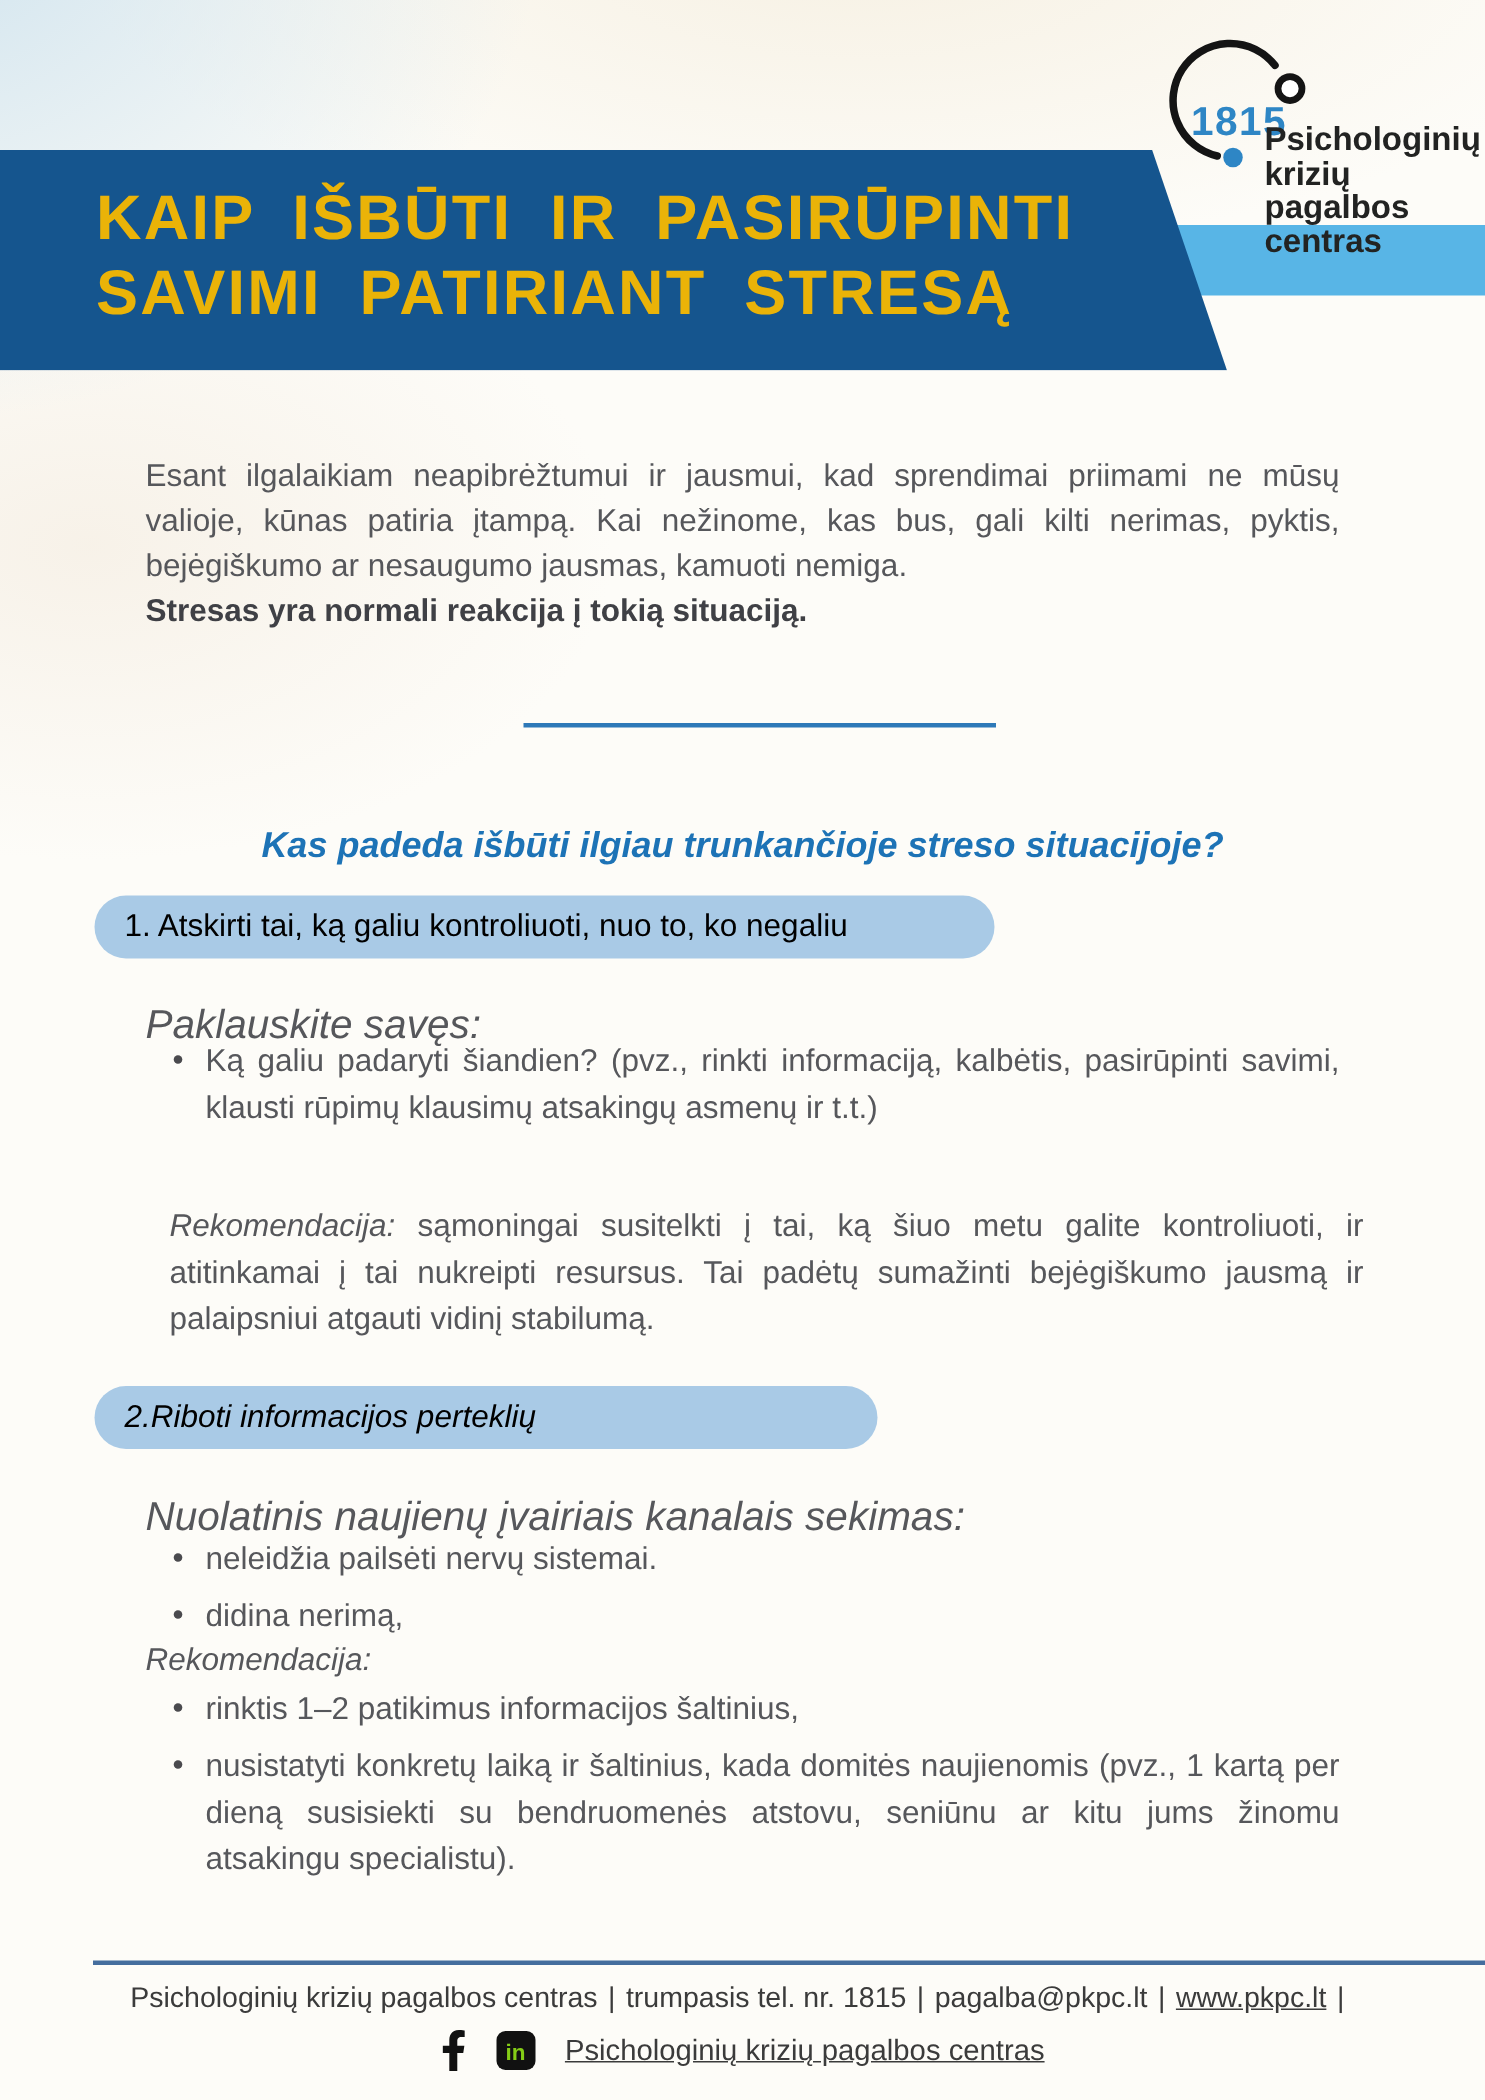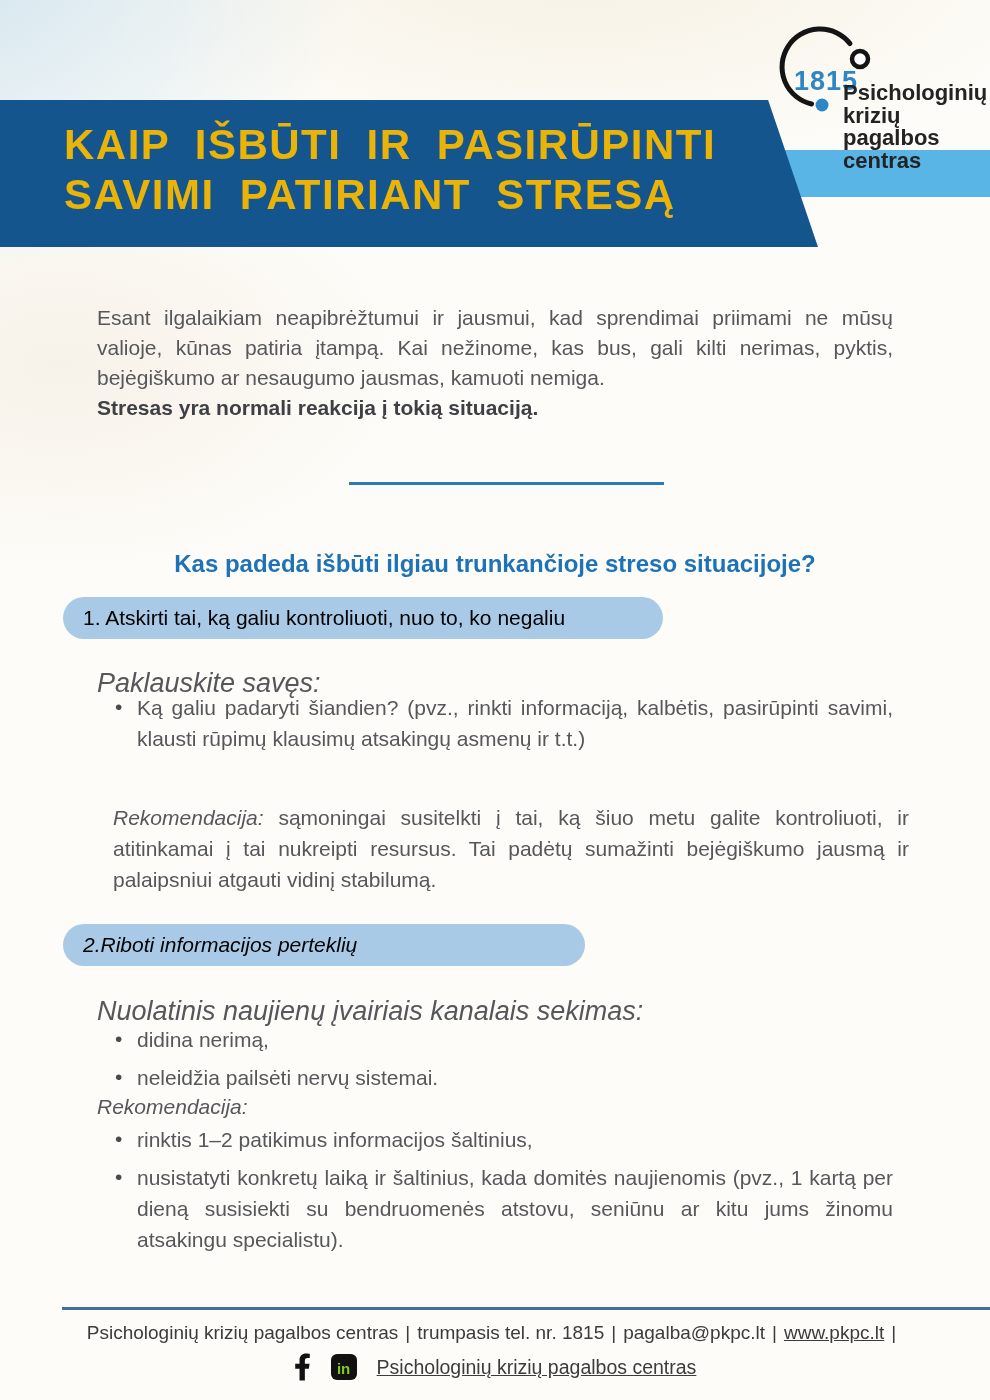--- a/index.html
+++ b/index.html
@@ -22,21 +22,21 @@
   .logo-num{position:absolute;left:19px;top:44px;color:#2e86c5;font-weight:700;font-size:27px;letter-spacing:1px;}
   .logo-org{position:absolute;left:68px;top:60px;color:#222322;font-weight:700;font-size:22px;line-height:22.5px;}
   
   .intro{position:absolute;left:97px;top:303px;width:796px;color:#56575b;font-size:21px;line-height:30px;}
   .intro .just{text-align:justify;margin:0;}
   .intro .bold{font-weight:700;color:#3f4045;margin:0;}
   
   .divider{position:absolute;left:349px;top:482px;width:315px;height:3px;background:#2e79b8;}
   
   .heading{position:absolute;left:0;top:550px;width:990px;text-align:center;
-    color:#1d73b6;font-weight:700;font-size:24px;}
+    color:#1d73b6;font-weight:700;font-size:24px;font-style:italic;}
   
   .pill{position:absolute;left:63px;height:42px;background:#a9cae6;border-radius:21px;
     display:flex;align-items:center;padding-left:20px;box-sizing:border-box;
     color:#000000;font-size:21px;}
   .pill1{top:597px;width:600px;}
   .pill2{top:924px;width:522px;font-style:italic;}
   
   .lead{position:absolute;left:97px;color:#56575b;font-size:27px;margin:0;font-style:italic;}
   .lead1{top:668px;}
   .lead2{top:996px;}
@@ -108,22 +108,22 @@
   <div class="pill pill1">1. Atskirti tai, ką galiu kontroliuoti, nuo to, ko negaliu</div>
   <p class="lead lead1">Paklauskite savęs:</p>
   <ul class="blist ul-s1">
     <li>Ką galiu padaryti šiandien? (pvz., rinkti informaciją, kalbėtis, pasirūpinti savimi, klausti rūpimų klausimų atsakingų asmenų ir t.t.)</li>
   </ul>
   <p class="rec rec1"><em>Rekomendacija:</em><span> sąmoningai susitelkti į tai, ką šiuo metu galite kontroliuoti, ir atitinkamai į tai nukreipti resursus. Tai padėtų sumažinti bejėgiškumo jausmą ir palaipsniui atgauti vidinį stabilumą.</span></p>
 
   <div class="pill pill2">2.Riboti informacijos perteklių</div>
   <p class="lead lead2">Nuolatinis naujienų įvairiais kanalais sekimas:</p>
   <ul class="blist ul-s2">
+    <li>neleidžia pailsėti nervų sistemai.</li>
     <li>didina nerimą,</li>
-    <li>neleidžia pailsėti nervų sistemai.</li>
   </ul>
   <p class="rec-label rec-label2">Rekomendacija:</p>
   <ul class="blist ul-s2b">
     <li>rinktis 1–2 patikimus informacijos šaltinius,</li>
     <li>nusistatyti konkretų laiką ir šaltinius, kada domitės naujienomis (pvz., 1 kartą per dieną susisiekti su bendruomenės atstovu, seniūnu ar kitu jums žinomu atsakingu specialistu).</li>
   </ul>
 
   <div class="footer-rule"></div>
   <div class="footer-info">
     <span>Psichologinių krizių pagalbos centras</span><span class="sep">|</span><span>trumpasis tel. nr. 1815</span><span class="sep">|</span><span>pagalba@pkpc.lt</span><span class="sep">|</span><a>www.pkpc.lt</a><span class="sep">|</span>

